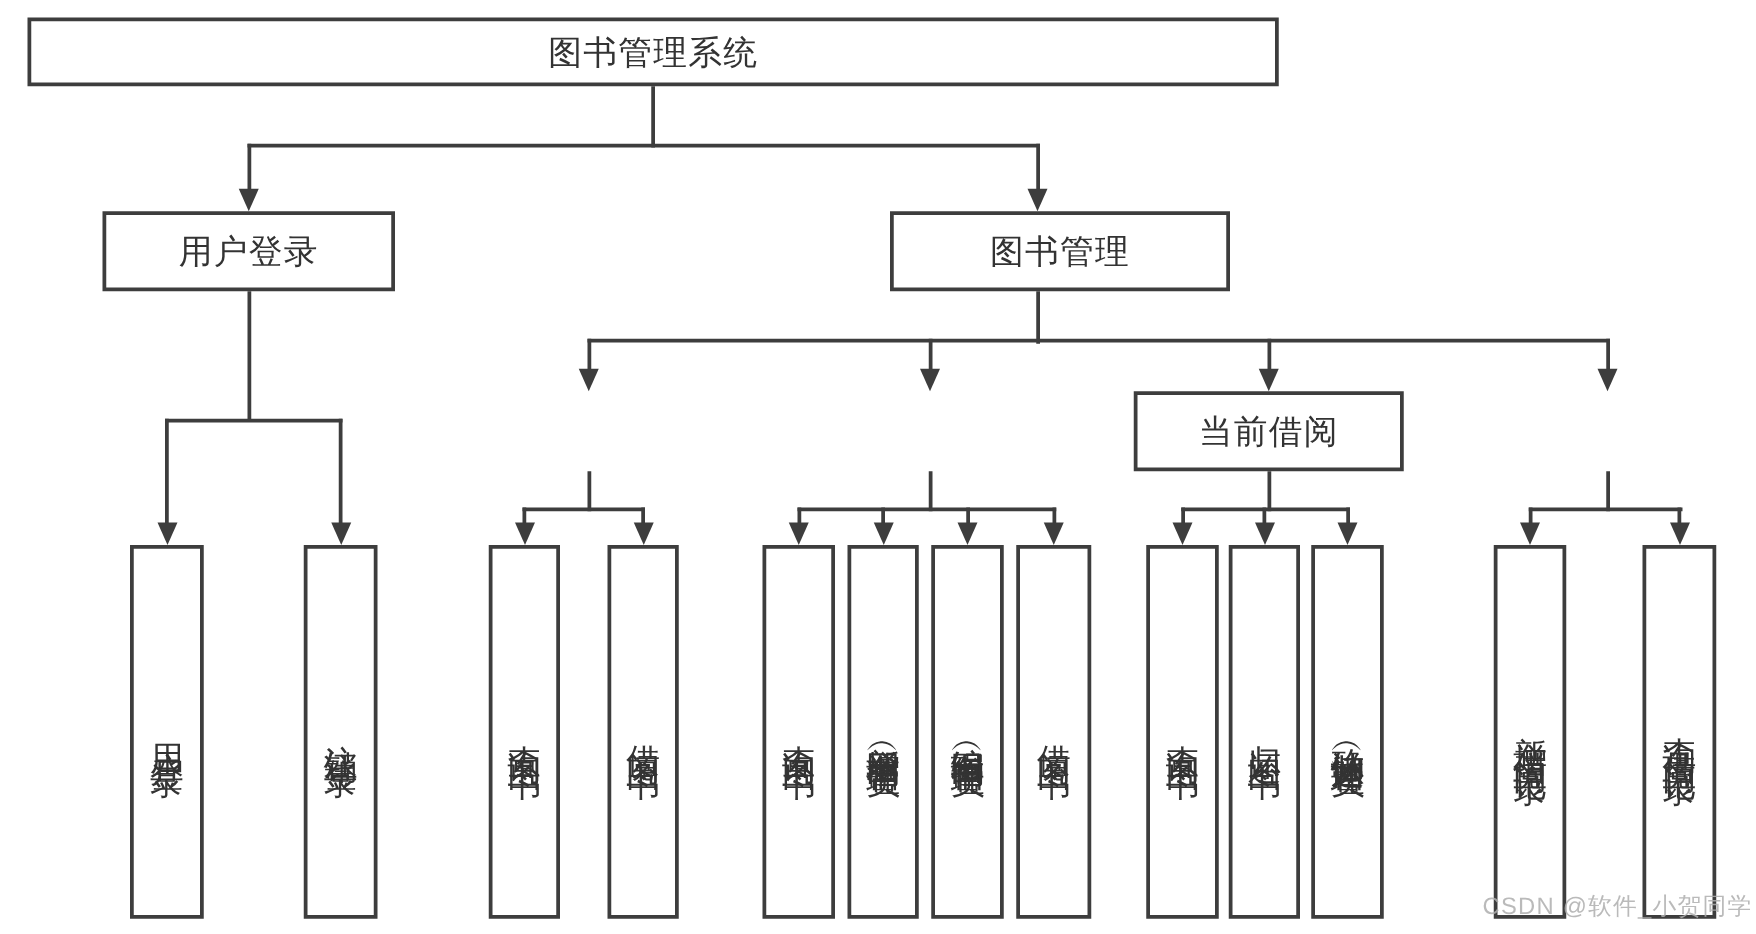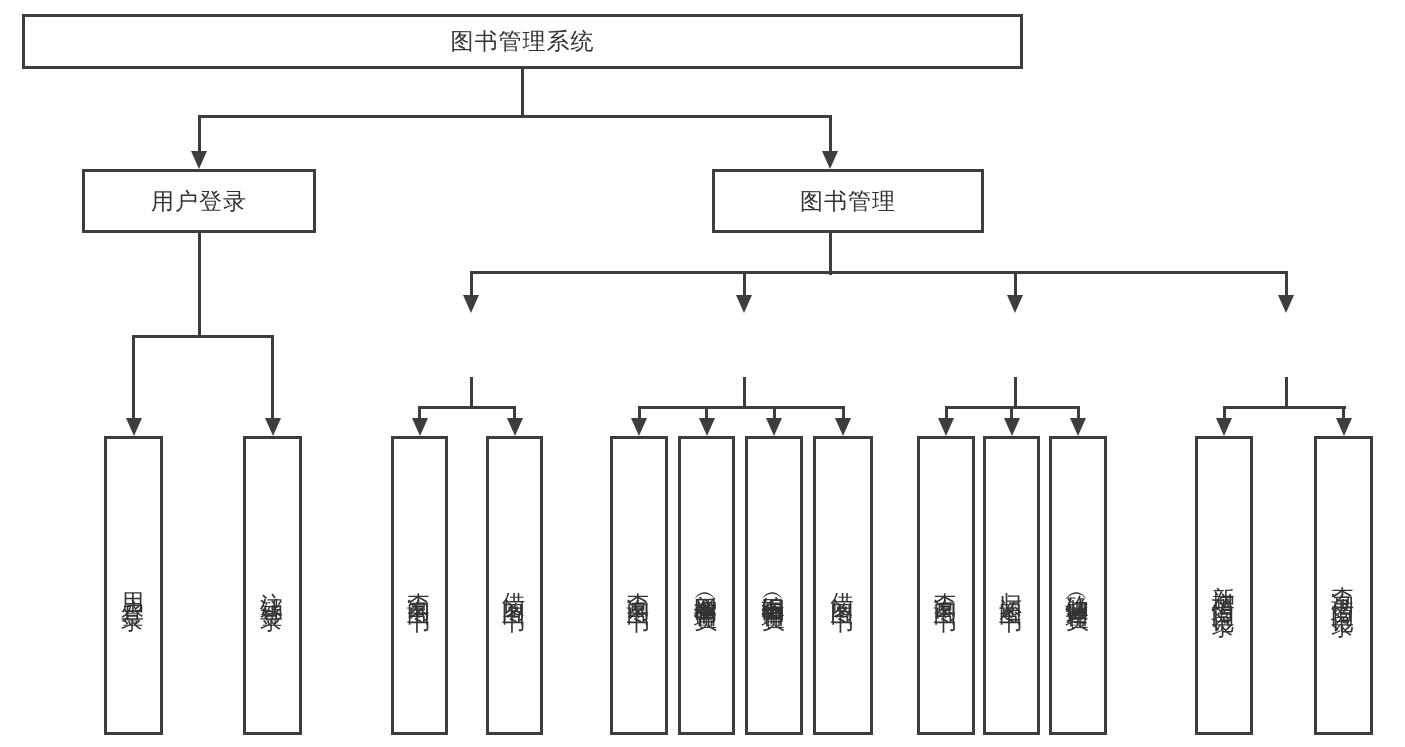--- a/index.html
+++ b/index.html
@@ -7,21 +7,21 @@
     position:relative;width:1405px;height:747px;overflow:hidden;
     background:var(--bg,#ffffff);
     font-family:"Liberation Sans","DejaVu Sans",sans-serif;
     color:var(--text,#333333);
   }
   .box{
     position:absolute;box-sizing:border-box;
     border:3px solid var(--line,#3d3d3d);
     background:#fff;
     display:flex;align-items:center;justify-content:center;
-    font-size:23px;letter-spacing:1px;white-space:nowrap;
+    font-size:27px;letter-spacing:1px;white-space:nowrap;
   }
   .vbox{
     writing-mode:vertical-rl;-webkit-writing-mode:vertical-rl;
     letter-spacing:6px;white-space:normal;
   }
   .vbox.ls-tight{letter-spacing:2px;}
   .line{position:absolute;background:var(--line,#3d3d3d);}
   .arrow{
     position:absolute;width:0;height:0;
     border-left:8px solid transparent;border-right:8px solid transparent;
@@ -61,20 +61,21 @@
   <div class="line" style="left:469.5px;top:271px;width:818px;height:3px"></div>
   <div class="line" style="left:469.5px;top:271px;width:3px;height:26px"></div>
   <div class="arrow" style="left:463px;top:295px"></div>
   <div class="line" style="left:742.5px;top:271px;width:3px;height:26px"></div>
   <div class="arrow" style="left:736px;top:295px"></div>
   <div class="line" style="left:1013.5px;top:271px;width:3px;height:26px"></div>
   <div class="arrow" style="left:1007px;top:295px"></div>
   <div class="line" style="left:1284.5px;top:271px;width:3px;height:26px"></div>
   <div class="arrow" style="left:1278px;top:295px"></div>
 
+  <div class="box" style="left:907px;top:313px;width:216px;height:64px">当前借阅</div>
 
   <div class="line" style="left:469.5px;top:377px;width:3px;height:32px"></div>
   <div class="line" style="left:418px;top:406px;width:98px;height:3px"></div>
   <div class="line" style="left:418px;top:406px;width:3px;height:14px"></div>
   <div class="arrow" style="left:411.5px;top:418px"></div>
   <div class="line" style="left:513px;top:406px;width:3px;height:14px"></div>
   <div class="arrow" style="left:506.5px;top:418px"></div>
 
   <div class="line" style="left:742.5px;top:377px;width:3px;height:32px"></div>
   <div class="line" style="left:637.5px;top:406px;width:207px;height:3px"></div>
@@ -114,14 +115,15 @@
   <div class="box vbox ls-tight" style="left:745px;top:436px;width:58px;height:299px">编辑图书（管理员）</div>
   <div class="box vbox" style="left:813px;top:436px;width:60px;height:299px">借阅图书</div>
 
   <div class="box vbox" style="left:917px;top:436px;width:58px;height:299px">查询图书</div>
   <div class="box vbox" style="left:983px;top:436px;width:57px;height:299px">归还图书</div>
   <div class="box vbox ls-tight" style="left:1049px;top:436px;width:58px;height:299px">确认归还（管理员）</div>
 
   <div class="box vbox" style="left:1195px;top:436px;width:58px;height:299px">新增借阅记录</div>
   <div class="box vbox" style="left:1314px;top:436px;width:59px;height:299px">查询借阅记录</div>
 
+  <div class="watermark">CSDN @软件_小贺同学</div>
 
 </div>
 
 </body></html>

